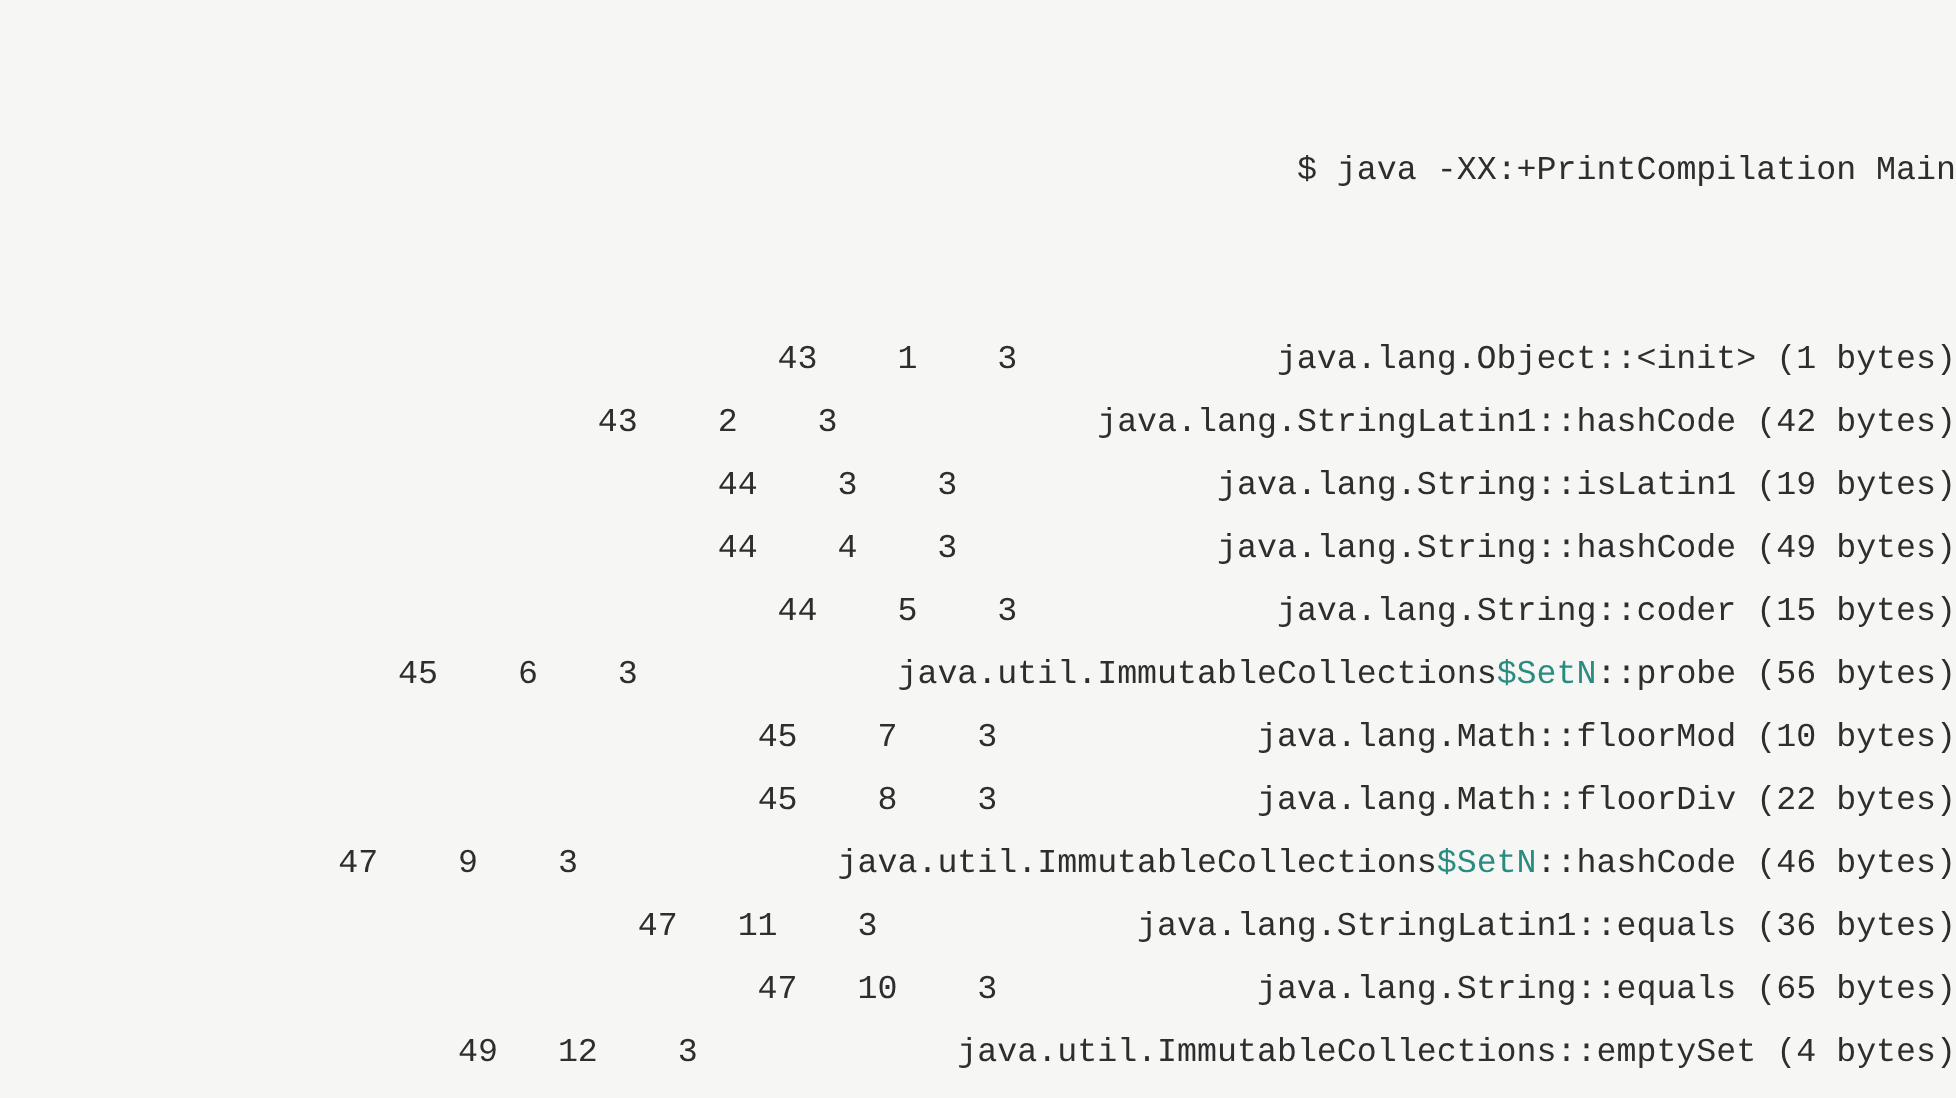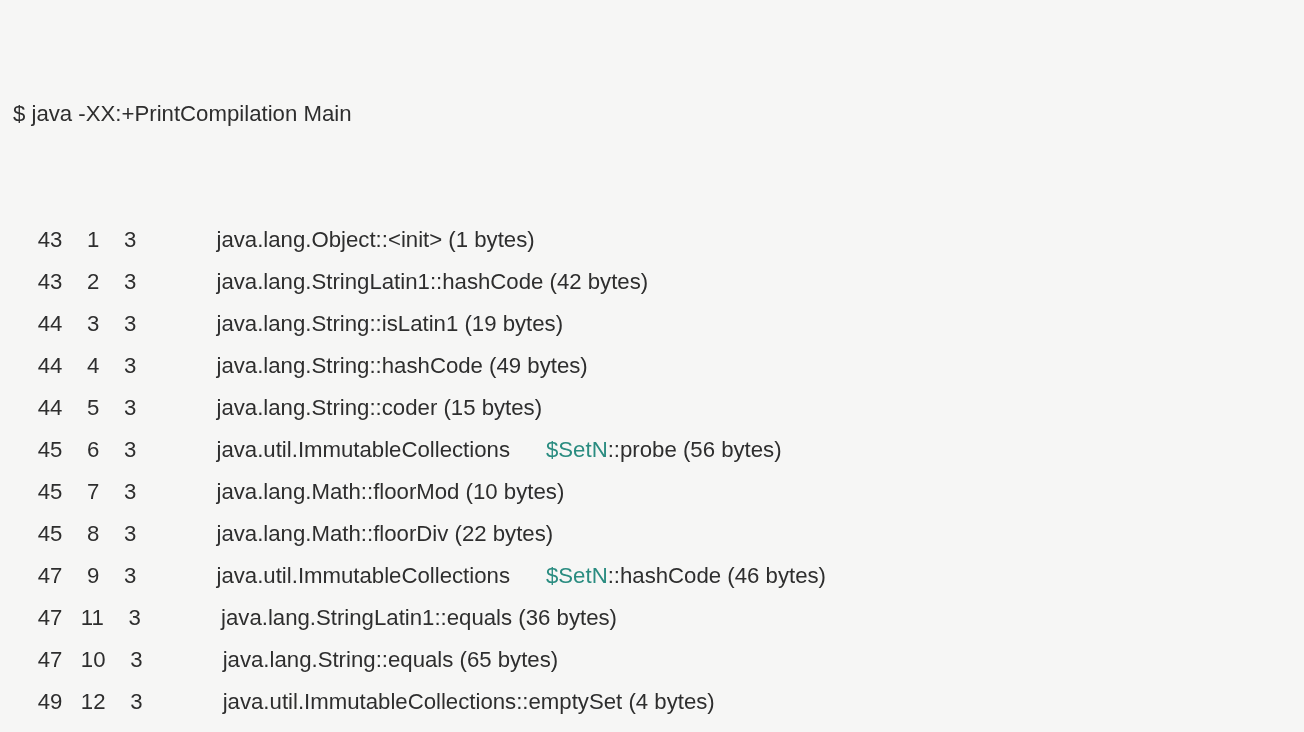--- a/index.html
+++ b/index.html
@@ -14,26 +14,27 @@
     overflow: hidden;
     font-family: "DejaVu Sans Mono", monospace;
   }
 
   #terminal {
     box-sizing: border-box;
     width: 1304px;
     height: 732px;
     background: #f6f6f5;
     padding: 9px 0 0 13px;
-    font-family: Liberation Sans, sans-serif;
+    font-family: Liberation Mono, monospace;
     font-size: 22.2px;
     line-height: 42px;
     color: #2e2e2e;
     letter-spacing: 0px;
     white-space: pre;
+    text-align: right;
   }
 
   .line {
     white-space: pre;
     height: 42px;
     line-height: 42px;
   }
 
   .cmd-line {
     color: #2e2e2e;
@@ -43,21 +44,20 @@
   .col-id,
   .col-tier,
   .col-method,
   .col-attrs {
     white-space: pre;
     color: #2e2e2e;
   }
 
   .nested-class {
     color: #2a8c80;
-    margin-left: 36px;
   }
 </style>
 </head>
 <body style="background: rgb(246, 246, 245);">
 
 <div id="terminal" style="background: rgb(246, 246, 245); color: rgb(46, 46, 46);">
   <div class="line cmd-line"><span>$ java -XX:+PrintCompilation Main</span></div>
   <div id="rows"><div class="line"><span class="col-stamp">    43</span><span class="col-id">    1</span><span class="col-tier">    3             </span><span class="col-method">java.lang.Object</span><span class="col-method">::&lt;init&gt;</span><span class="col-attrs"> (1 bytes)</span></div><div class="line"><span class="col-stamp">    43</span><span class="col-id">    2</span><span class="col-tier">    3             </span><span class="col-method">java.lang.StringLatin1</span><span class="col-method">::hashCode</span><span class="col-attrs"> (42 bytes)</span></div><div class="line"><span class="col-stamp">    44</span><span class="col-id">    3</span><span class="col-tier">    3             </span><span class="col-method">java.lang.String</span><span class="col-method">::isLatin1</span><span class="col-attrs"> (19 bytes)</span></div><div class="line"><span class="col-stamp">    44</span><span class="col-id">    4</span><span class="col-tier">    3             </span><span class="col-method">java.lang.String</span><span class="col-method">::hashCode</span><span class="col-attrs"> (49 bytes)</span></div><div class="line"><span class="col-stamp">    44</span><span class="col-id">    5</span><span class="col-tier">    3             </span><span class="col-method">java.lang.String</span><span class="col-method">::coder</span><span class="col-attrs"> (15 bytes)</span></div><div class="line"><span class="col-stamp">    45</span><span class="col-id">    6</span><span class="col-tier">    3             </span><span class="col-method">java.util.ImmutableCollections</span><span class="col-method nested-class" style="color: rgb(42, 140, 128);">$SetN</span><span class="col-method">::probe</span><span class="col-attrs"> (56 bytes)</span></div><div class="line"><span class="col-stamp">    45</span><span class="col-id">    7</span><span class="col-tier">    3             </span><span class="col-method">java.lang.Math</span><span class="col-method">::floorMod</span><span class="col-attrs"> (10 bytes)</span></div><div class="line"><span class="col-stamp">    45</span><span class="col-id">    8</span><span class="col-tier">    3             </span><span class="col-method">java.lang.Math</span><span class="col-method">::floorDiv</span><span class="col-attrs"> (22 bytes)</span></div><div class="line"><span class="col-stamp">    47</span><span class="col-id">    9</span><span class="col-tier">    3             </span><span class="col-method">java.util.ImmutableCollections</span><span class="col-method nested-class" style="color: rgb(42, 140, 128);">$SetN</span><span class="col-method">::hashCode</span><span class="col-attrs"> (46 bytes)</span></div><div class="line"><span class="col-stamp">    47</span><span class="col-id">   11</span><span class="col-tier">    3             </span><span class="col-method">java.lang.StringLatin1</span><span class="col-method">::equals</span><span class="col-attrs"> (36 bytes)</span></div><div class="line"><span class="col-stamp">    47</span><span class="col-id">   10</span><span class="col-tier">    3             </span><span class="col-method">java.lang.String</span><span class="col-method">::equals</span><span class="col-attrs"> (65 bytes)</span></div><div class="line"><span class="col-stamp">    49</span><span class="col-id">   12</span><span class="col-tier">    3             </span><span class="col-method">java.util.ImmutableCollections</span><span class="col-method">::emptySet</span><span class="col-attrs"> (4 bytes)</span></div><div class="line"><span class="col-stamp">    49</span><span class="col-id">   14</span><span class="col-tier">    3             </span><span class="col-method">java.util.Set</span><span class="col-method">::of</span><span class="col-attrs"> (4 bytes)</span></div></div>
 </div>
 

